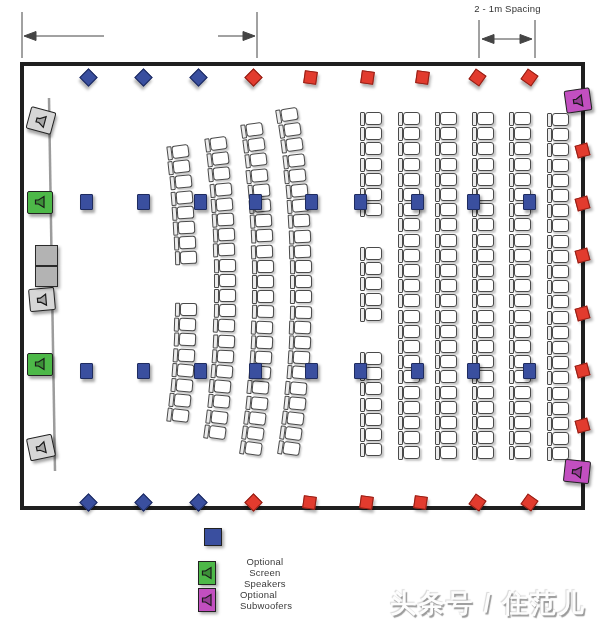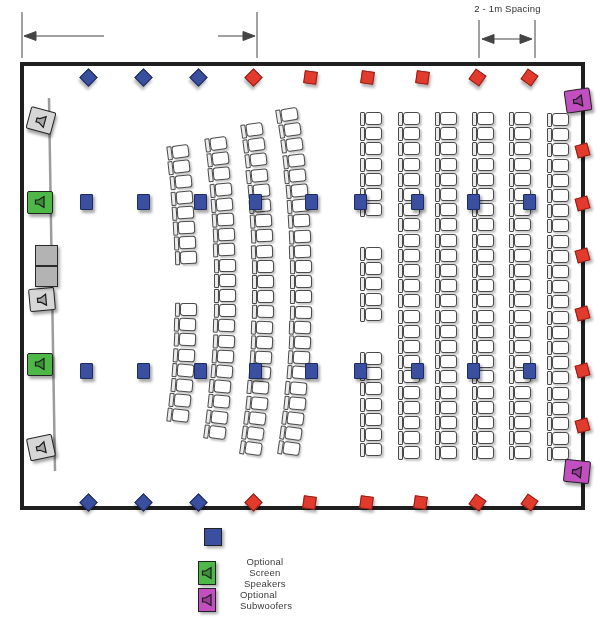--- a/index.html
+++ b/index.html
@@ -370,13 +370,14 @@
     <div class="legend-item" style="left:0;top:60px;">
       <span class="legend-swatch" style="width:26px;height:24px;background:#c24fc0;">
         <svg width="16" height="16" viewBox="0 0 16 16">
             <polygon points="12,2.5 12,13.5 6.5,10 3.5,10 3.5,6 6.5,6" fill="rgba(0,0,0,0.22)" stroke="#1a1a1a" stroke-width="1.2"></polygon>
           </svg>
       </span>
       <span class="legend-label" style="margin-left:24px;">Optional Subwoofers</span>
     </div>
   </div>
 
+  <div id="watermark">头条号 / 住范儿</div>
 </div>
 
 </body></html>

